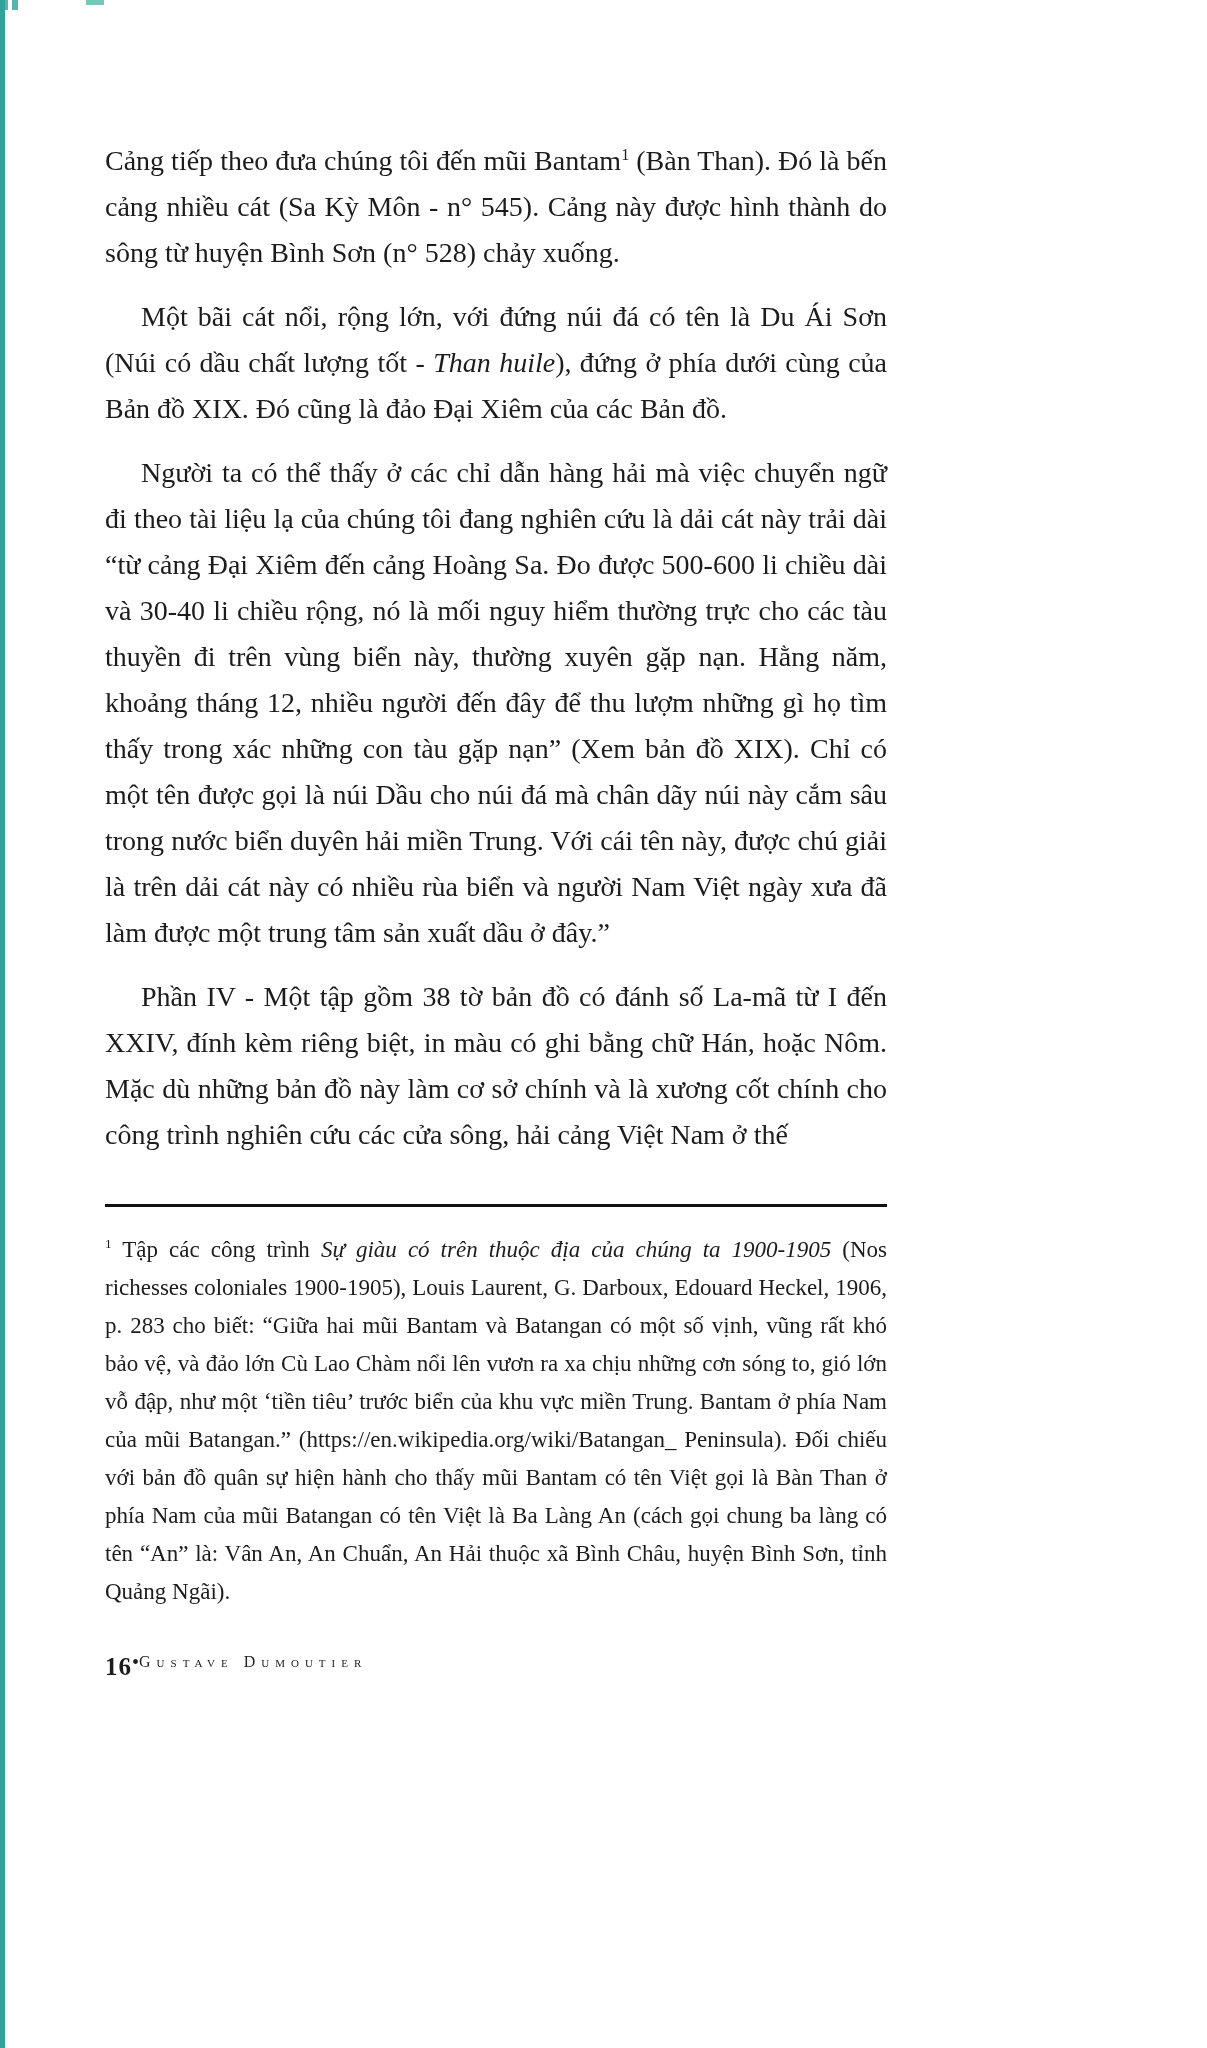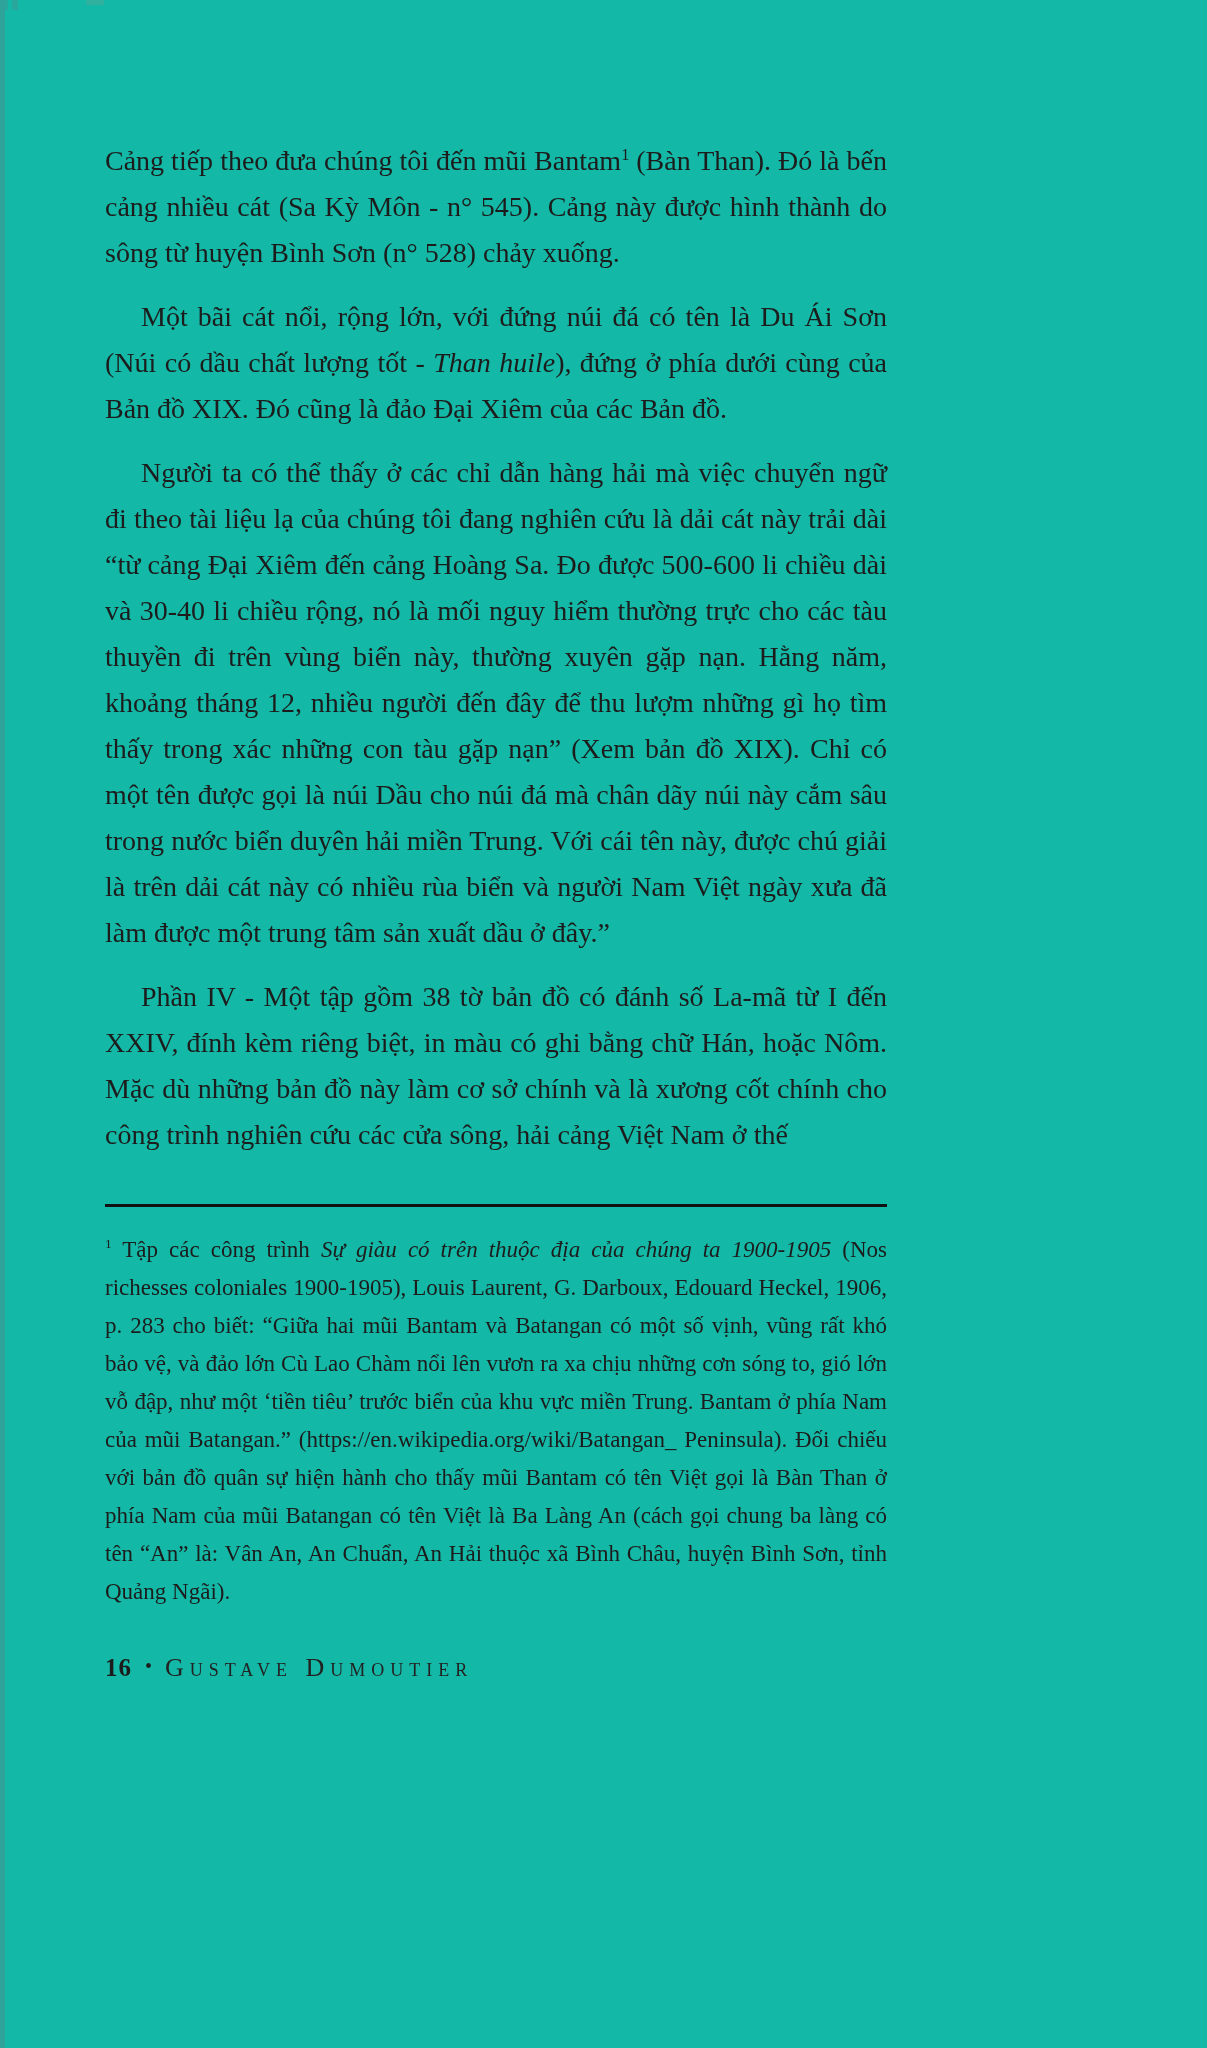--- a/index.html
+++ b/index.html
@@ -4,21 +4,21 @@
 <style>
   html, body {
     margin: 0;
     padding: 0;
     background: #e8e8e6;
   }
   .page {
     position: relative;
     width: 1207px;
     height: 2048px;
-    background: #14b8a6;
+    background: #ffffff;
     overflow: hidden;
     font-family: "Liberation Serif", "DejaVu Serif", serif;
     color: #1c1c1c;
   }
   .edge-strip {
     position: absolute;
     left: 0;
     top: 0;
     width: 5px;
     height: 100%;
@@ -73,35 +73,35 @@
   }
   .footnote {
     font-size: 23px;
     line-height: 38px;
     text-align: justify;
   }
   .footer {
     margin-top: 42px;
     font-size: 25px;
     display: flex;
-    align-items: center;
-    gap: 13px;
+    align-items: flex-start;
+    gap: 0;
   }
   .footer .pagenum {
     font-weight: bold;
     letter-spacing: 1px;
   }
   .footer .bullet {
     font-size: 20px;
     transform: translateY(-2px);
   }
   .footer .author {
     font-variant: small-caps;
     letter-spacing: 6px;
-    font-size: 26px;
+    font-size: 16px;
     color: #222;
   }
 </style>
 </head>
 <body>
 
 <div class="page">
 
   <div class="edge-strip" style="background: rgb(47, 163, 154);"></div>
   <div class="top-mark"></div>

